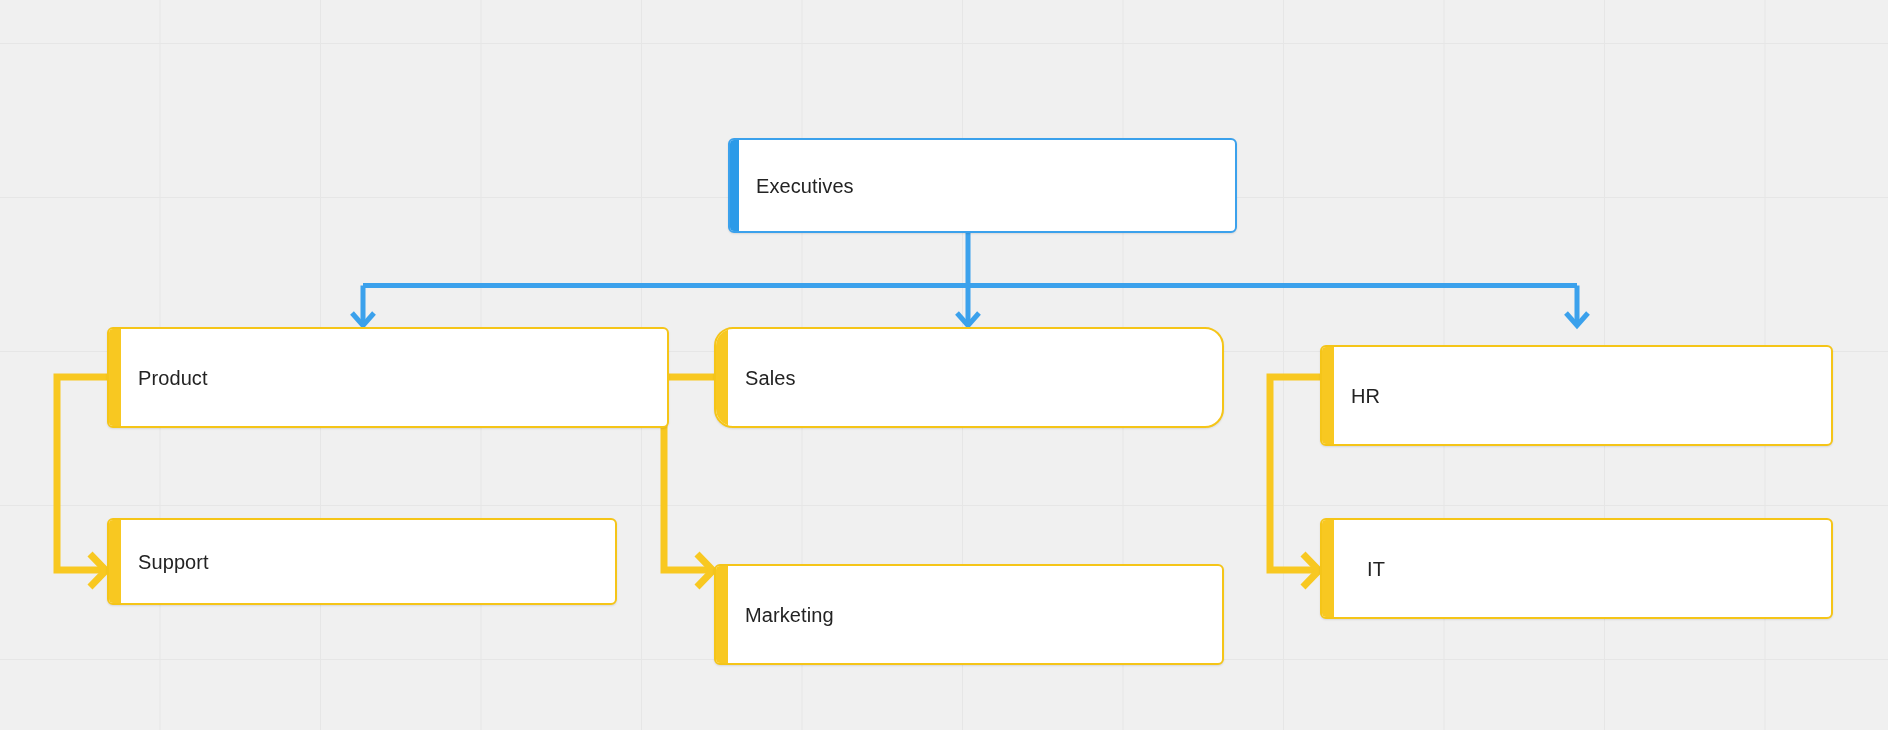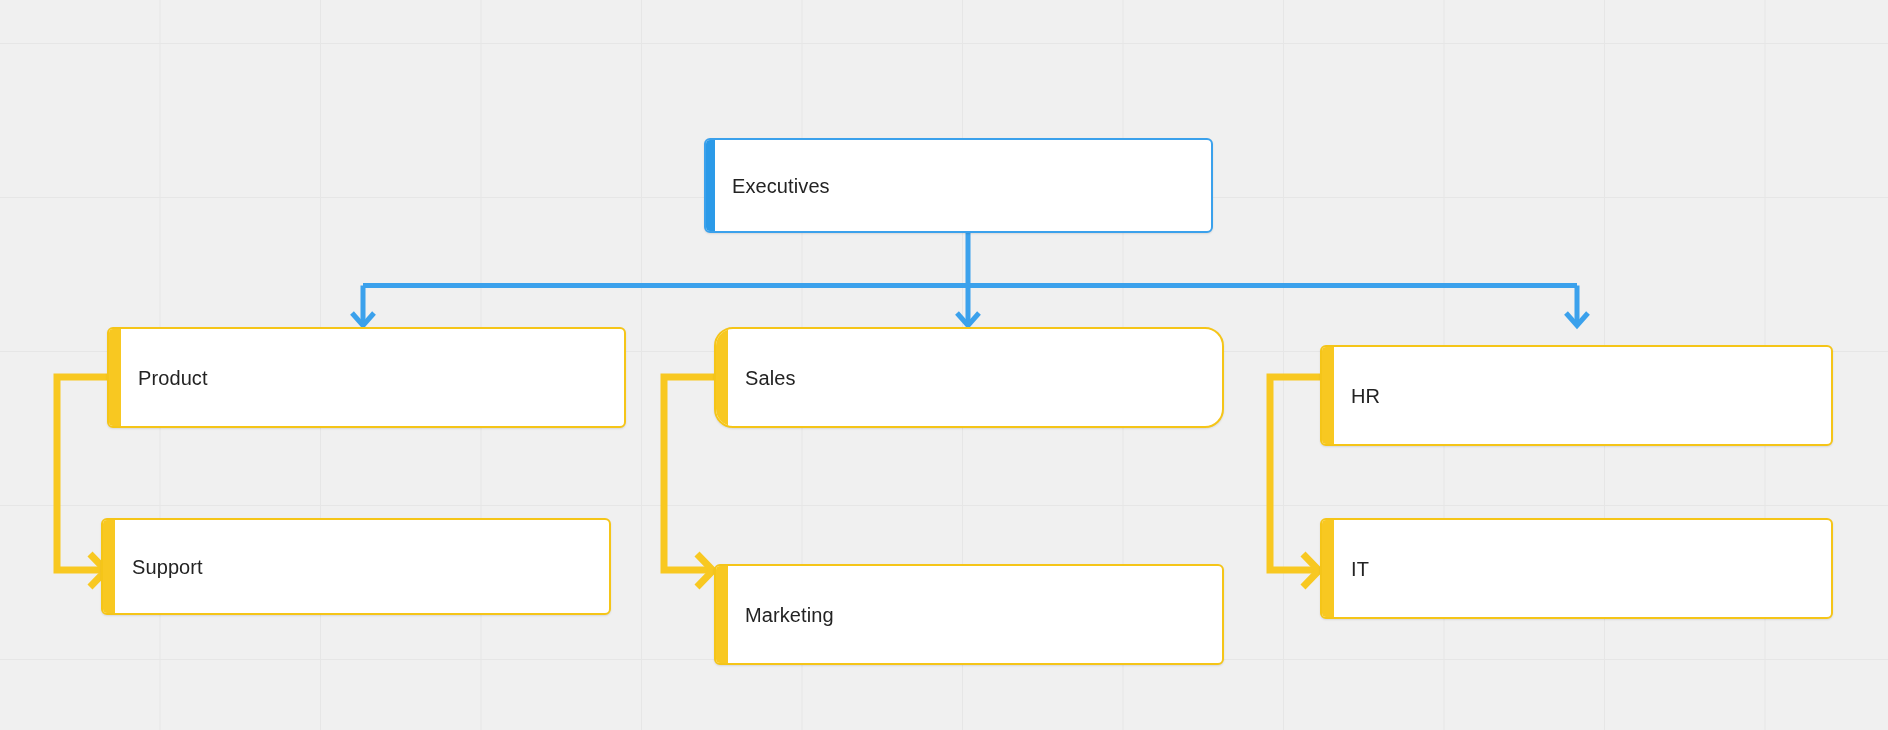--- a/index.html
+++ b/index.html
@@ -122,48 +122,48 @@
       <path d="M 1320,377 L 1270,377 L 1270,570 L 1318,570"></path>
     </g>
 
     <g fill="none" stroke="#f8c821" stroke-width="7" stroke-linecap="butt" stroke-linejoin="miter">
       <path d="M 90,554 L 106,570.5 L 90,587"></path>
       <path d="M 697,554 L 713,570.5 L 697,587"></path>
       <path d="M 1303,554 L 1319,570.5 L 1303,587"></path>
     </g>
   </svg>
 
-  <div class="node root" style="left:704px; top:138px; width:509px; height:95px;">
+  <div class="node root" style="left:728px; top:138px; width:509px; height:95px;">
     <span class="node-accent"></span>
     <span class="node-label">Executives</span>
   </div>
 
-  <div class="node child" style="left:107px; top:327px; width:519px; height:101px;">
+  <div class="node child" style="left:107px; top:327px; width:562px; height:101px;">
     <span class="node-accent"></span>
     <span class="node-label">Product</span>
   </div>
 
-  <div class="node child" style="left:101px; top:518px; width:510px; height:97px;">
+  <div class="node child" style="left:107px; top:518px; width:510px; height:87px;">
     <span class="node-accent"></span>
     <span class="node-label">Support</span>
   </div>
 
   <div class="node child" style="left:714px; top:327px; width:510px; height:101px;border-radius:19px;">
     <span class="node-accent"></span>
     <span class="node-label">Sales</span>
   </div>
 
   <div class="node child" style="left:714px; top:518px; width:510px; height:101px;margin-top:46px;">
     <span class="node-accent"></span>
     <span class="node-label">Marketing</span>
   </div>
 
   <div class="node child" style="left:1320px; top:345px; width:513px; height:101px;">
     <span class="node-accent"></span>
     <span class="node-label">HR</span>
   </div>
 
-  <div class="node child" style="left:1320px; top:518px; width:513px; height:101px;">
+  <div class="node child" style="left:1320px; top:518px; width:513px; height:101px;padding-left:16px;">
     <span class="node-accent"></span>
     <span class="node-label">IT</span>
   </div>
 
 </div>
 
 </body></html>

